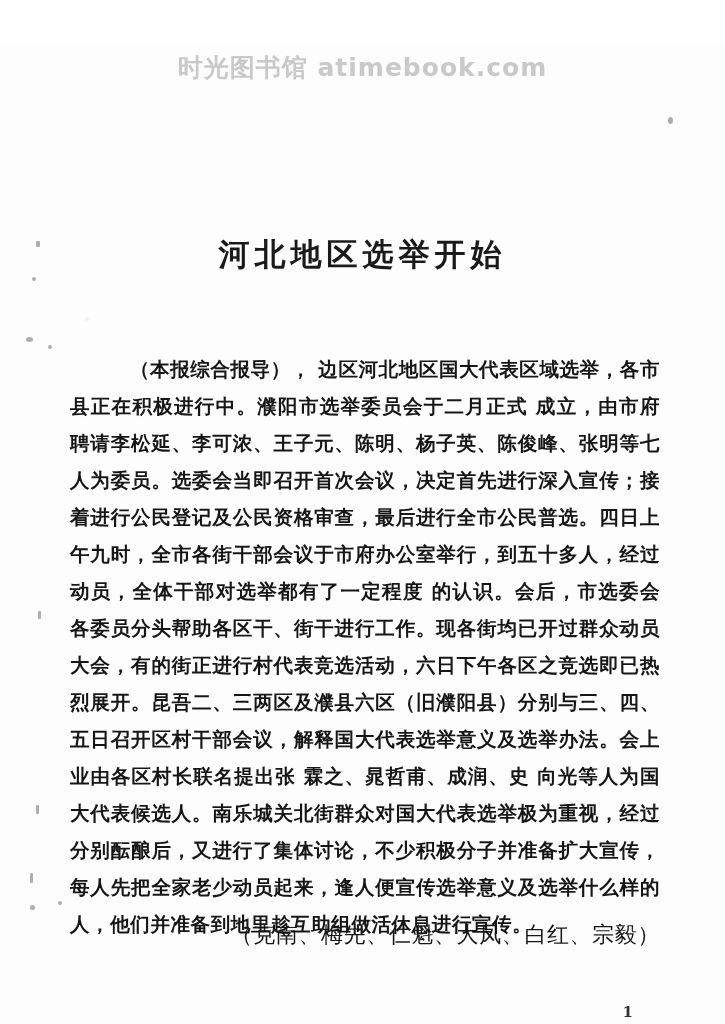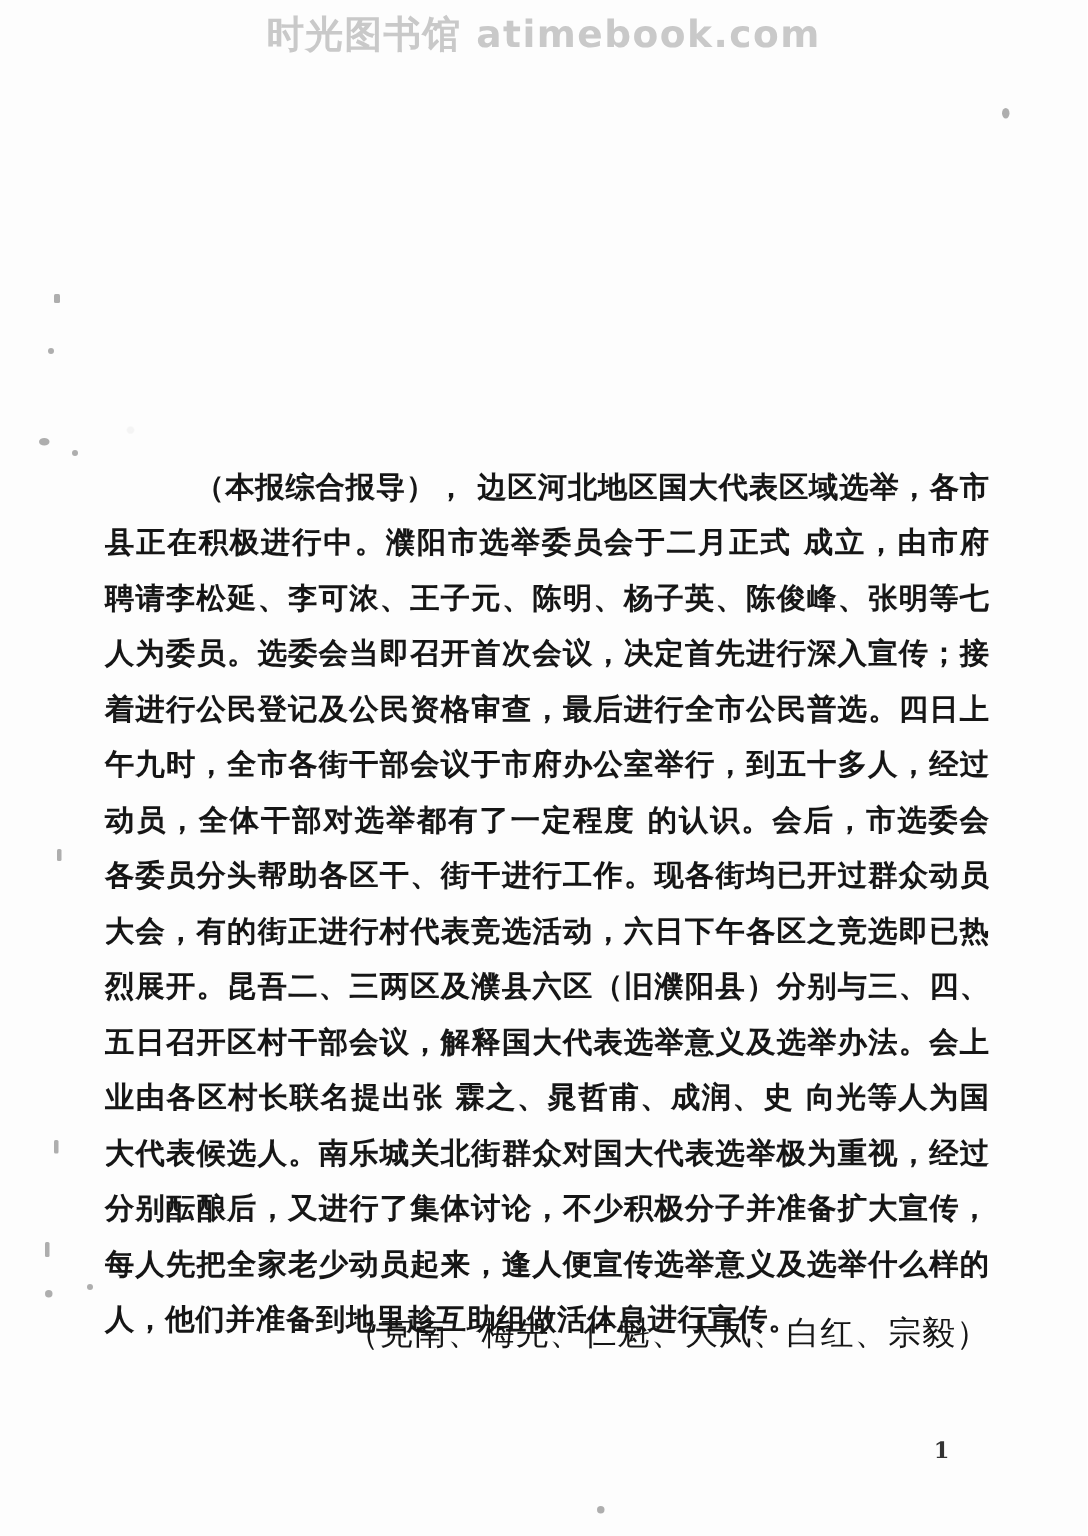--- a/index.html
+++ b/index.html
@@ -17,20 +17,21 @@
   }
 
   
   .page {
     position: absolute;
     inset: 0;
     background:
       radial-gradient(circle at 12% 28%, rgba(0,0,0,0.035) 0 2px, rgba(0,0,0,0) 3px),
       radial-gradient(circle at 88% 72%, rgba(0,0,0,0.03) 0 2px, rgba(0,0,0,0) 3px),
       #fdfdfd;
+    margin-top: 45px;
   }
 
   .watermark {
     position: absolute;
     top: 6px;
     left: 0;
     right: 0;
     text-align: center;
     font-family: "DejaVu Sans", "Liberation Sans", sans-serif;
     font-size: 25px;
@@ -137,20 +138,21 @@
   <div class="speck" style="left:32px; top:232px; width:4px; height:4px;"></div>
   <div class="speck" style="left:26px; top:292px; width:7px; height:5px;"></div>
   <div class="speck" style="left:48px; top:300px; width:4px; height:4px;"></div>
   <div class="speck sq" style="left:38px; top:566px; width:3px; height:8px;"></div>
   <div class="speck sq" style="left:36px; top:760px; width:3px; height:9px;"></div>
   <div class="speck sq" style="left:30px; top:828px; width:3px; height:10px;"></div>
   <div class="speck" style="left:30px; top:860px; width:5px; height:5px;"></div>
   <div class="speck" style="left:58px; top:856px; width:4px; height:4px;"></div>
   <div class="speck" style="left:398px; top:1004px; width:5px; height:5px;"></div>
 
+  <h1 class="headline">河北地区选举开始</h1>
 
 
   <div class="body-text"><span class="indent"></span><span>（本报综合报导）， 边区河北地区国大代表区域选举，各市县正在积极进行中。濮阳市选举委员会于二月正式 成立，由市府聘请李松延、李可浓、王子元、陈明、杨子英、陈俊峰、张明等七人为委员。选委会当即召开首次会议，决定首先进行深入宣传；接着进行公民登记及公民资格审查，最后进行全市公民普选。四日上午九时，全市各街干部会议于市府办公室举行，到五十多人，经过动员，全体干部对选举都有了一定程度 的认识。会后，市选委会各委员分头帮助各区干、街干进行工作。现各街均已开过群众动员大会，有的街正进行村代表竞选活动，六日下午各区之竞选即已热烈展开。昆吾二、三两区及濮县六区（旧濮阳县）分别与三、四、五日召开区村干部会议，解释国大代表选举意义及选举办法。会上业由各区村长联名提出张 霖之、晁哲甫、成润、史 向光等人为国大代表候选人。南乐城关北街群众对国大代表选举极为重视，经过分别酝酿后，又进行了集体讨论，不少积极分子并准备扩大宣传，每人先把全家老少动员起来，逢人便宣传选举意义及选举什么样的人，他们并准备到地里趁互助组做活休息进行宣传。</span></div>
 
   <div class="credits">（克南、梅先、仁魁、大凤、白红、宗毅）</div>
 
 
   <div class="folio">1</div>
 
 </div>

